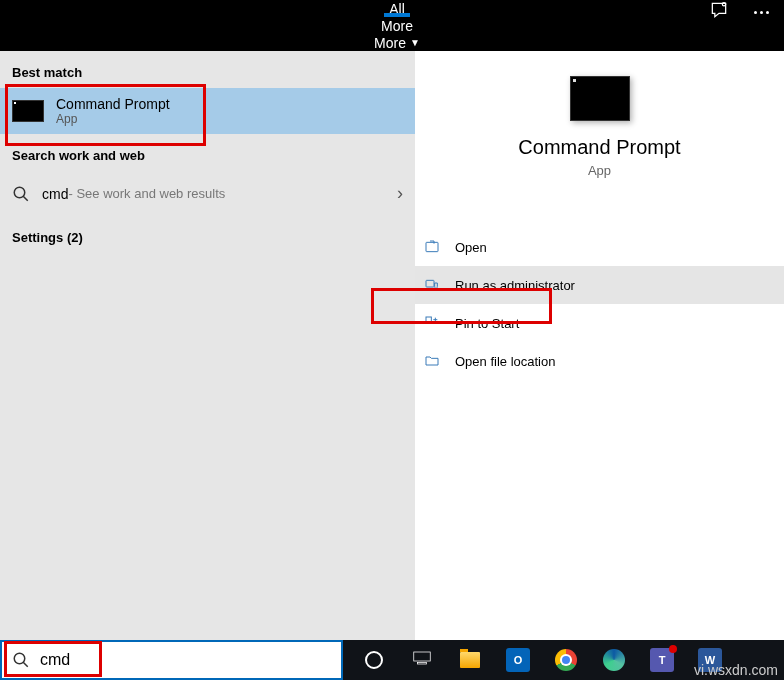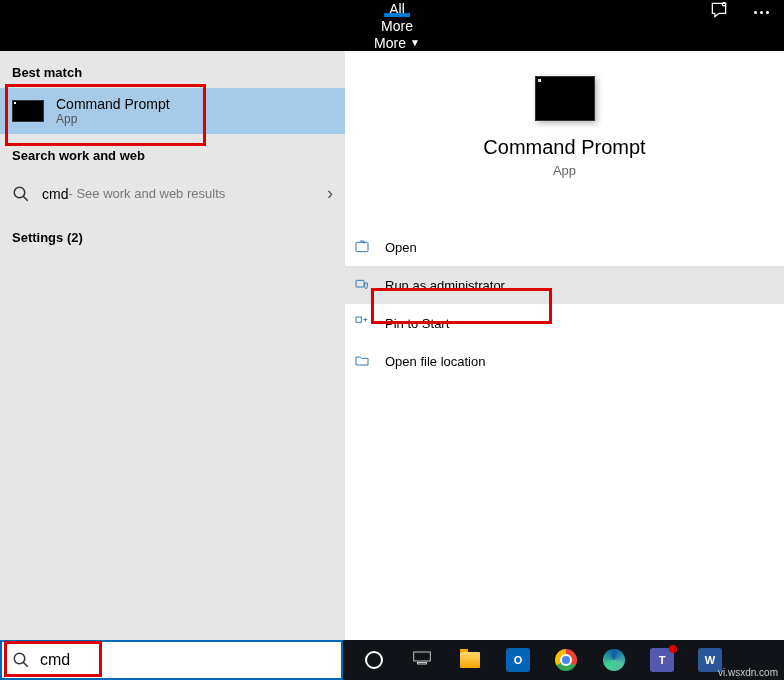--- a/index.html
+++ b/index.html
@@ -10,21 +10,21 @@
 .tab { color: #fff; font-size: 14px; padding: 0 15px; height: 51px; display: flex; align-items: center; cursor: pointer; position: relative; }
 .tab.active::after { content: ""; position: absolute; bottom: 0; left: 10px; right: 10px; height: 4px; background: #0078d4; }
 .tab .caret { margin-left: 4px; font-size: 10px; }
 .topbar-right { position: absolute; right: 15px; display: flex; align-items: center; gap: 25px; color: #fff; font-size: 18px; }
 .feedback-icon svg { width: 20px; height: 20px; fill: none; stroke: #fff; stroke-width: 1.5; }
 .ellipsis { display: flex; gap: 3px; }
 .ellipsis span { width: 3px; height: 3px; background: #fff; border-radius: 50%; }
 
 
 .content { display: flex; height: calc(100% - 51px - 40px); }
-.left-panel { width: 345px; background: #e6e6e6; position: relative; }
+.left-panel { width: 415px; background: #e6e6e6; position: relative; }
 .right-panel { flex: 1; background: #fff; padding: 15px 0 0 0; }
 
 .section-header { font-size: 13px; font-weight: 600; color: #000; padding: 14px 12px 8px; }
 
 
 .best-match-item { background: #a5cbe8; display: flex; align-items: center; padding: 8px 12px; margin: 0; position: relative; }
 .cmd-icon { width: 32px; height: 22px; background: #000; border: 1px solid #333; margin-right: 12px; position: relative; }
 .cmd-icon::before { content: ""; position: absolute; top: 1px; left: 1px; width: 2px; height: 2px; background: #fff; }
 .best-match-text .title { font-size: 14px; color: #000; }
 .best-match-text .sub { font-size: 12px; color: #555; }
@@ -68,21 +68,21 @@
 .app-tile { width: 24px; height: 24px; border-radius: 3px; display: flex; align-items: center; justify-content: center; color:#fff; font-size:11px; font-weight:bold; }
 .outlook { background:#0364b8; }
 .chrome { width:22px; height:22px; border-radius:50%; background: conic-gradient(#ea4335 0 120deg, #34a853 120deg 240deg, #fbbc05 240deg 360deg); position:relative;}
 .chrome::after{content:"";position:absolute;inset:5px;background:#fff;border-radius:50%;}
 .chrome::before{content:"";position:absolute;inset:7px;background:#4285f4;border-radius:50%;z-index:1;}
 .edge { width:22px; height:22px; border-radius:50%; background: conic-gradient(#0c59a4,#55c2a2,#3ecf8e,#0c59a4);}
 .teams { background:#5558af; position:relative;}
 .teams::after{content:"";position:absolute;top:-3px;right:-3px;width:8px;height:8px;background:#d00;border-radius:50%;}
 .word { background:#2b579a; }
 
-.watermark { position:absolute; bottom:2px; right:6px; color:#ccc; font-size:10px; z-index:20;}
+.watermark { position:absolute; bottom:2px; right:6px; color:#ccc; font-size:14px; z-index:20;}
 </style>
 </head>
 <body>
 
 <div class="topbar">
   <div class="tab active">All</div>
   <div class="tab">More</div>
   <div class="tab">
       <span>More</span>
       <span class="caret">▼</span>

